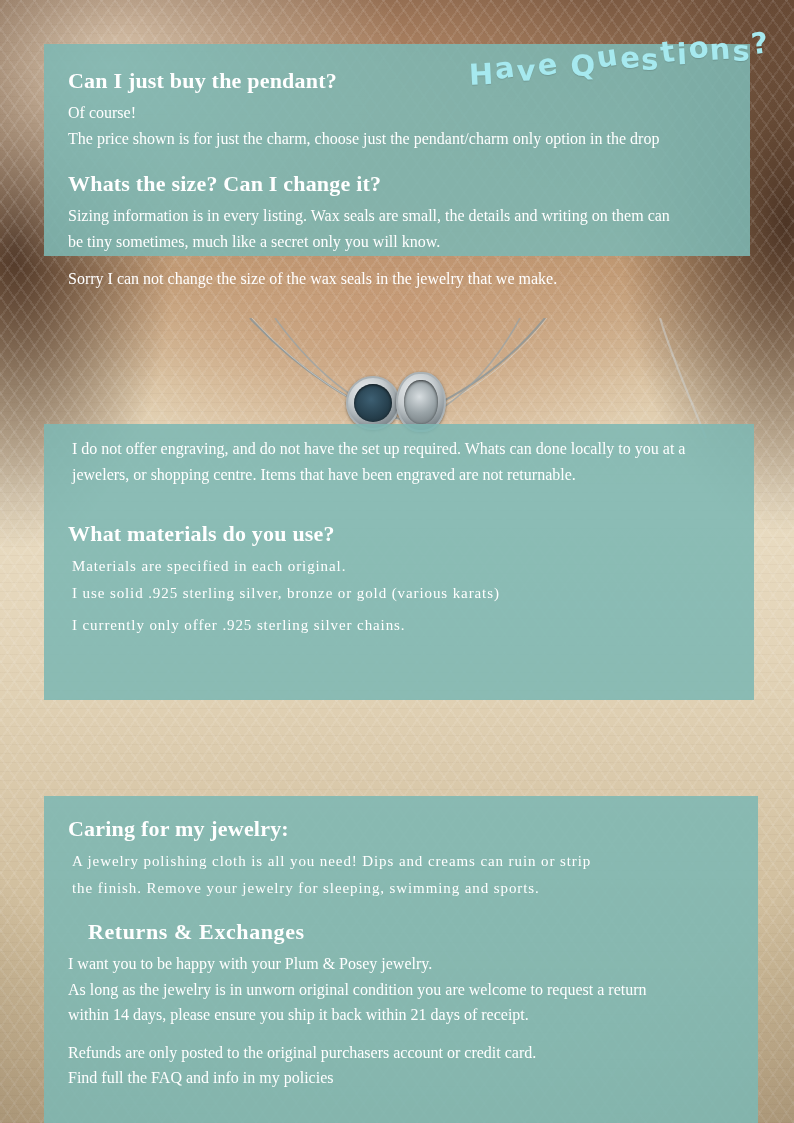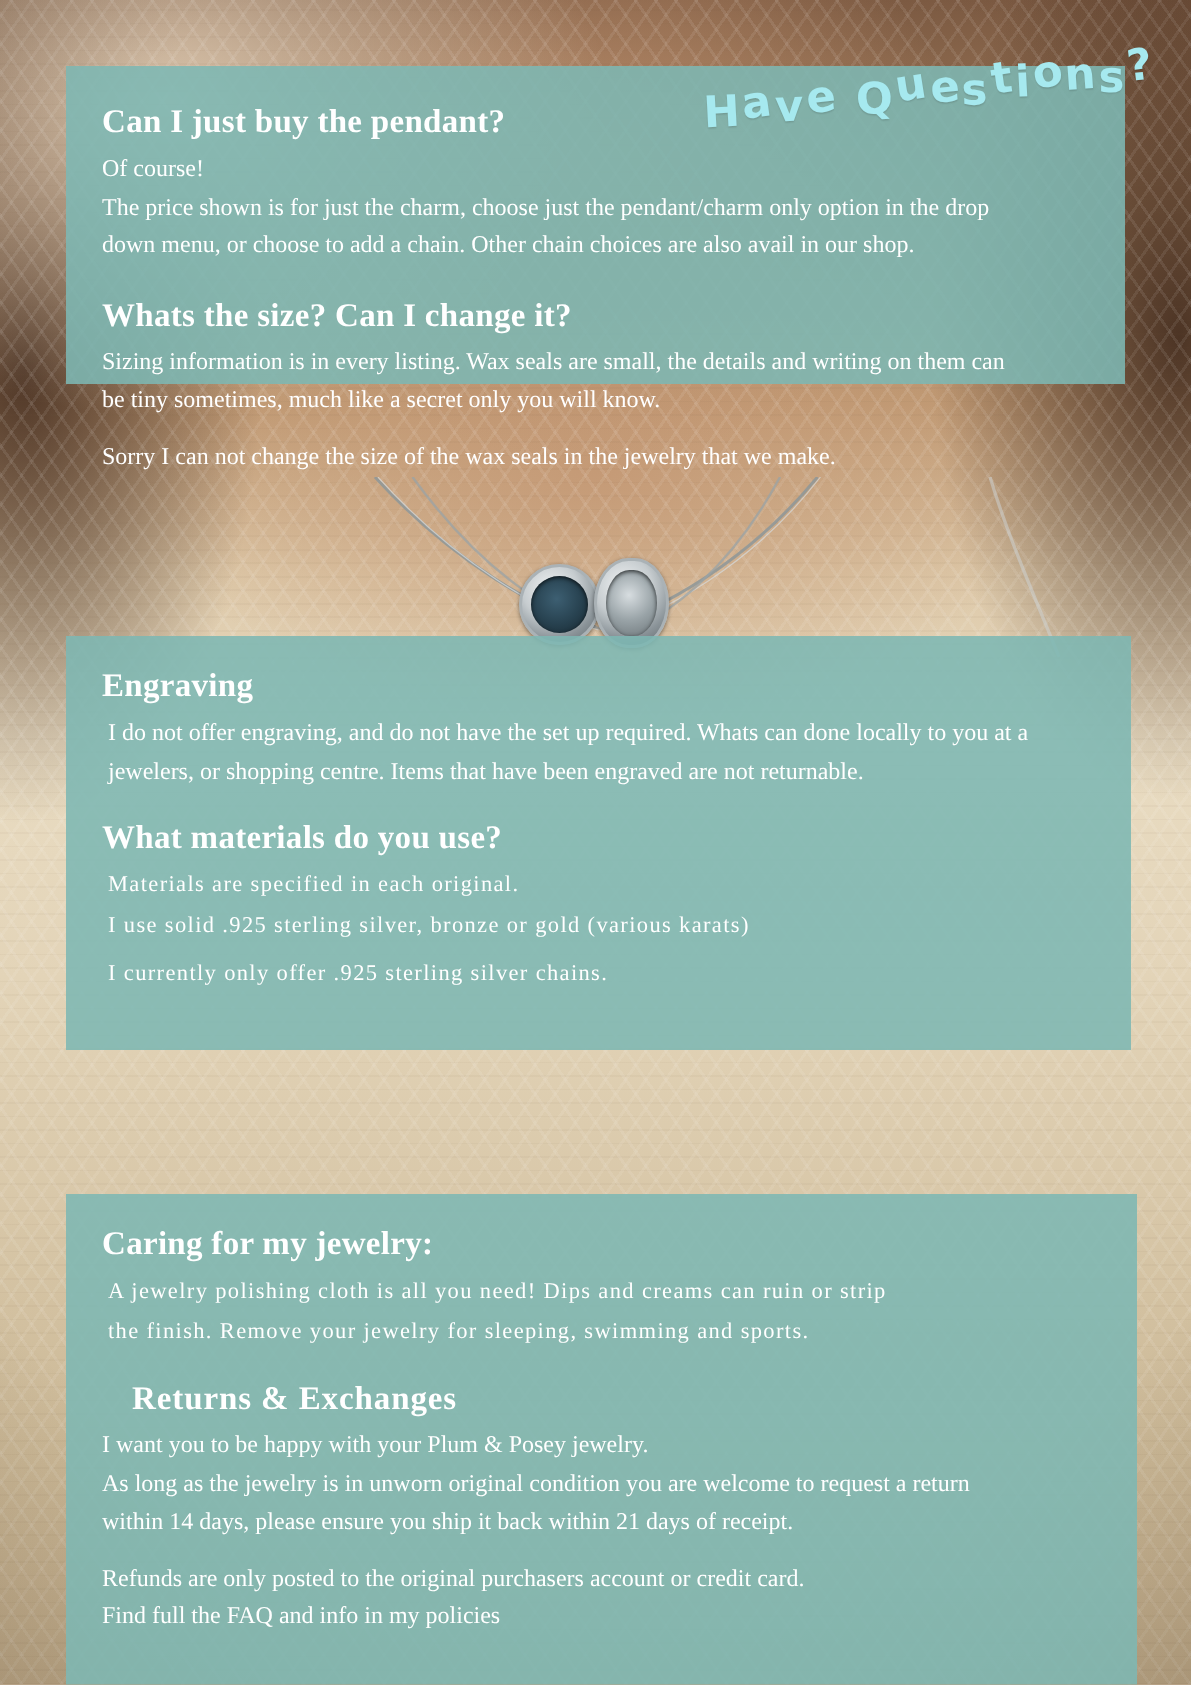--- a/index.html
+++ b/index.html
@@ -186,38 +186,36 @@
     </div>
   <div class="pendant pendant-b">
       <div class="inner"></div>
     </div>
 </div>
 
 <div class="panel panel-1">
   <h2 class="q">Can I just buy the pendant?</h2>
   <p class="a">Of course!</p>
   <p class="a">The price shown is for just the charm, choose just the pendant/charm only option in the drop</p>
-  <p class="a">down menu, or choose to add a chain.  Other chain choices are also avail in our shop.</p>
 
   <h2 class="q" style="margin-top:22px">Whats the size? Can I change it?</h2>
   <p class="a">Sizing information is in every listing. Wax seals are small, the details and writing on them can</p>
   <p class="a">be tiny sometimes, much like a secret only you will know.</p>
   <p class="a gap">Sorry I can not change the size of the wax seals in the jewelry that we make.</p>
 </div>
 
 <div class="have-questions">
   <span class="hq-1">H</span><span class="hq-2">a</span><span class="hq-3">v</span><span class="hq-4">e</span><span class="hq-sp">&nbsp;</span><span class="hq-5">Q</span><span class="hq-6">u</span><span class="hq-7">e</span><span class="hq-8">s</span><span class="hq-9">t</span><span class="hq-10">i</span><span class="hq-11">o</span><span class="hq-12">n</span><span class="hq-13">s</span><span class="hq-14">?</span>
 </div>
 
 <div class="panel panel-2">
-  <h2 class="q">Engraving</h2>
   <p class="a indent">I do not offer engraving, and do not have the set up required.  Whats can done locally to you at a</p>
   <p class="a indent">jewelers, or shopping centre.  Items that have been engraved are not returnable.</p>
 
-  <h2 class="q" style="margin-top:20px">What materials do you use?</h2>
+  <h2 class="q" style="margin-top:36px">What materials do you use?</h2>
   <p class="a wide indent">Materials are specified in each original.</p>
   <p class="a wide indent">I use solid .925 sterling silver, bronze or gold (various karats)</p>
   <p class="a wide indent gap-sm">I currently only offer .925 sterling silver chains.</p>
 </div>
 
 <div class="panel panel-3">
   <h2 class="q">Caring for my jewelry:</h2>
   <p class="a wide indent">A jewelry polishing cloth is all you need!  Dips and creams can ruin or strip</p>
   <p class="a wide indent">the finish.  Remove your jewelry for sleeping, swimming and sports.</p>
 

